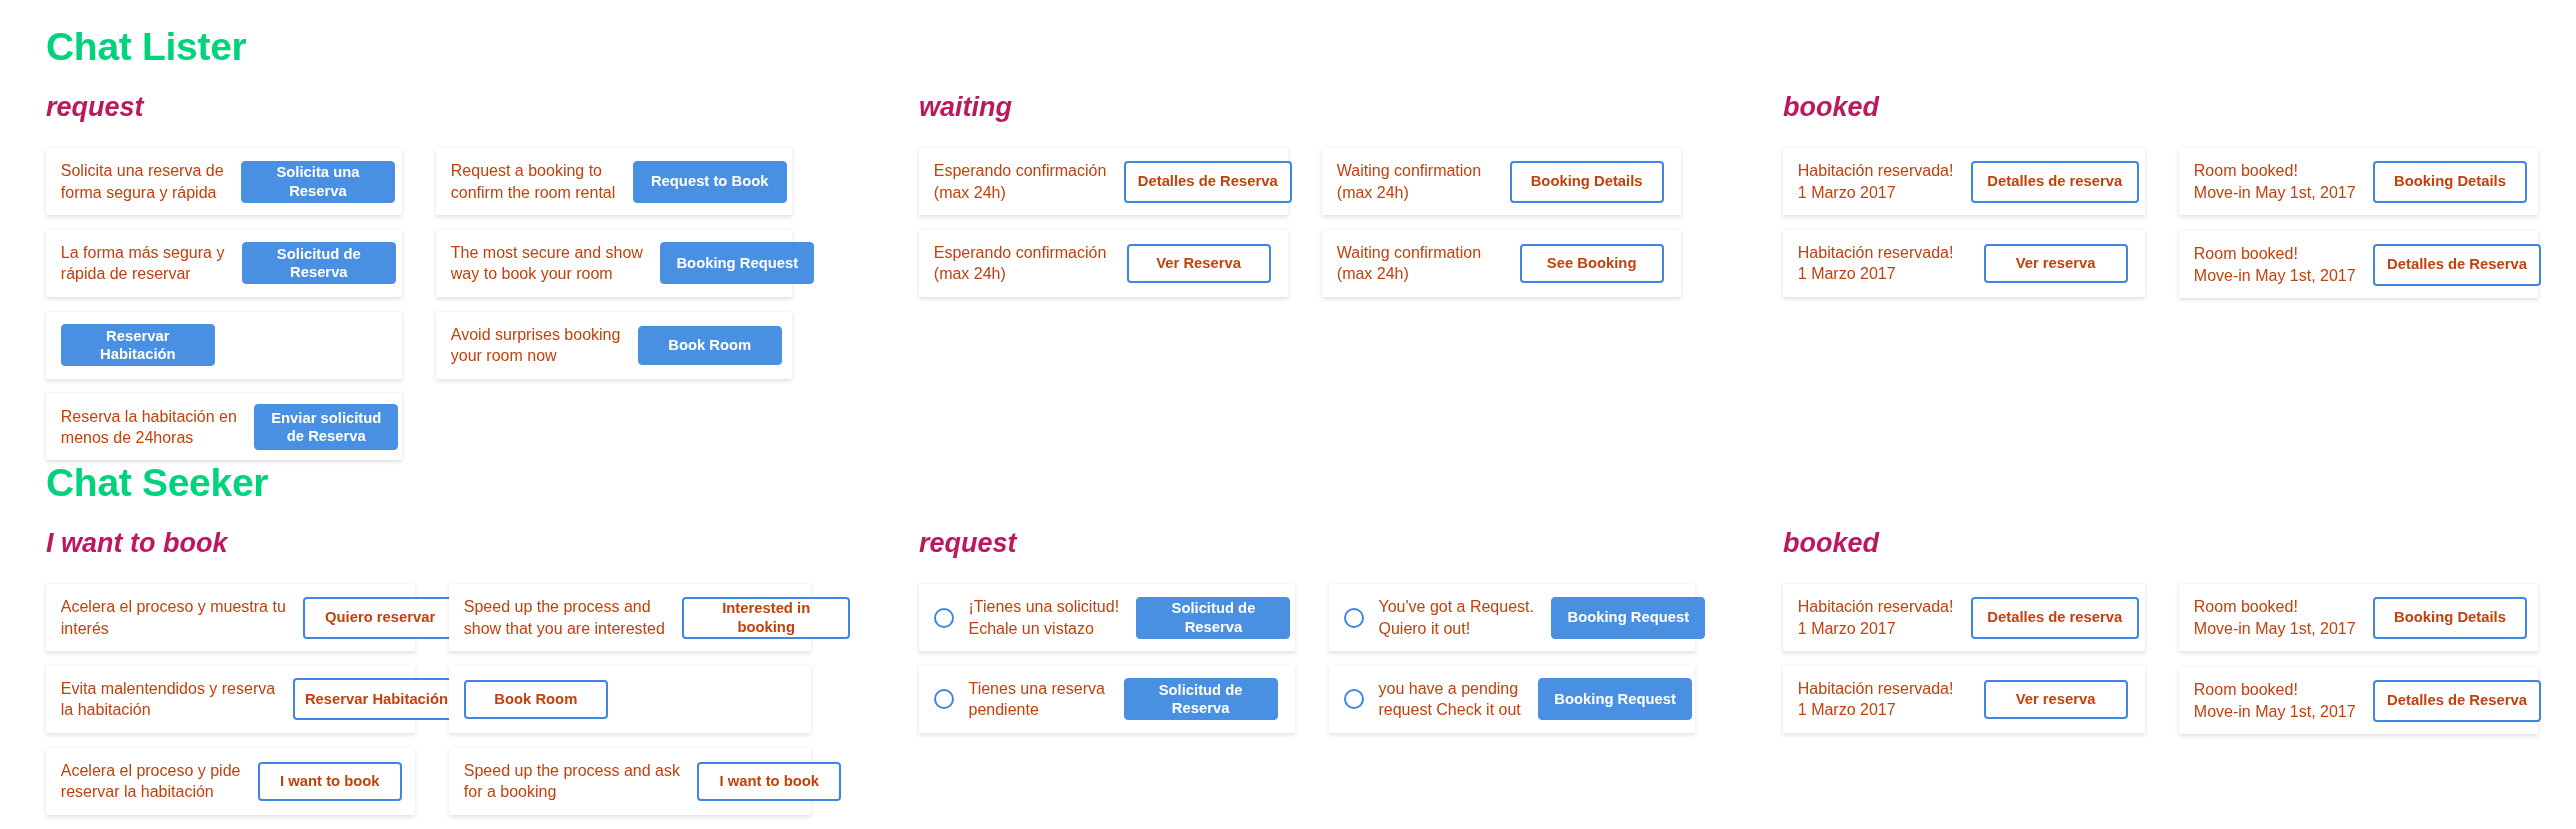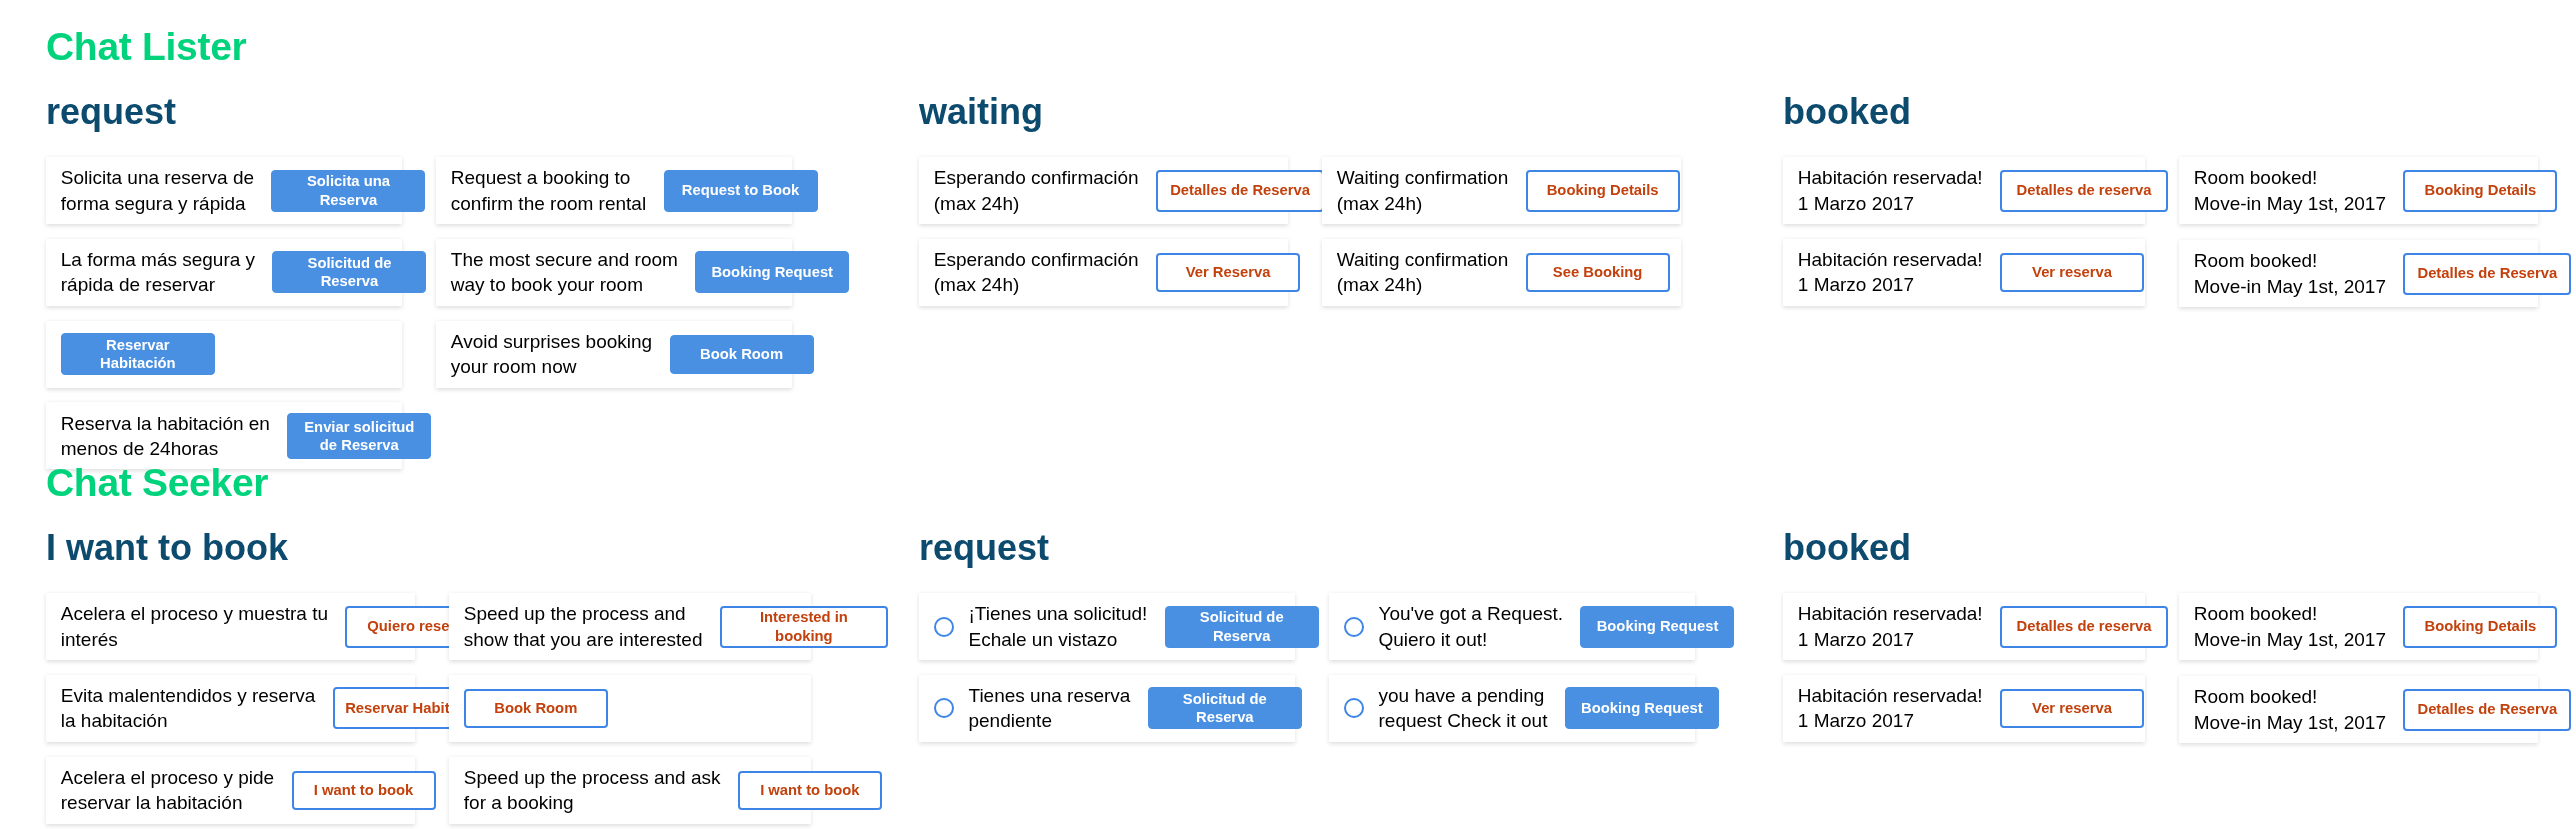--- a/index.html
+++ b/index.html
@@ -36,26 +36,27 @@
     white-space: nowrap;
   }
 
   
   .group { position: absolute; top: 67px; }
   .group-1 { left: 46px; }
   .group-2 { left: 919px; }
   .group-3 { left: 1783px; }
 
   .group-heading {
-    font-size: 36px;
+    font-size: 27px;
     font-weight: bold;
-    color: #0c4a6e;
+    color: #be185d;
     line-height: 1;
     margin-bottom: 27px;
     white-space: nowrap;
+    font-style: italic;
   }
 
   .group-cols { display: flex; gap: 34px; align-items: flex-start; }
   .card-col { display: flex; flex-direction: column; gap: 14.8px; }
 
   
   .card {
     background: #ffffff;
     box-shadow: 0 1.3px 4px rgba(0,0,0,0.13);
     border-radius: 1.3px;
@@ -69,22 +70,22 @@
   .card-radio {
     flex: 0 0 auto;
     width: 20px; height: 20px;
     border: 2px solid #3d86e8;
     border-radius: 50%;
     margin-right: 4px;
   }
 
   .card-text {
     flex: 1 1 auto;
-    color: #000000;
-    font-size: 19px;
+    color: #c2410c;
+    font-size: 16px;
     line-height: 1.32;
     padding-right: 6.7px;
   }
   .card-text .line { display: block; white-space: nowrap; }
 
   
   .btn {
     flex: 0 0 auto;
     display: flex;
     align-items: center;
@@ -164,21 +165,21 @@
           <div class="card-col w-en-req">
             <div class="card">
               <div class="card-text">
                 <span class="line">Request a booking to</span>
                 <span class="line">confirm the room rental</span>
               </div>
               <div class="btn btn-filled btn-md">Request to Book</div>
             </div>
             <div class="card">
               <div class="card-text">
-                <span class="line">The most secure and room</span>
+                <span class="line">The most secure and show</span>
                 <span class="line">way to book your room</span>
               </div>
               <div class="btn btn-filled btn-md">Booking Request</div>
             </div>
             <div class="card">
               <div class="card-text">
                 <span class="line">Avoid surprises booking</span>
                 <span class="line">your room now</span>
               </div>
               <div class="btn btn-filled btn-sm">Book Room</div>

